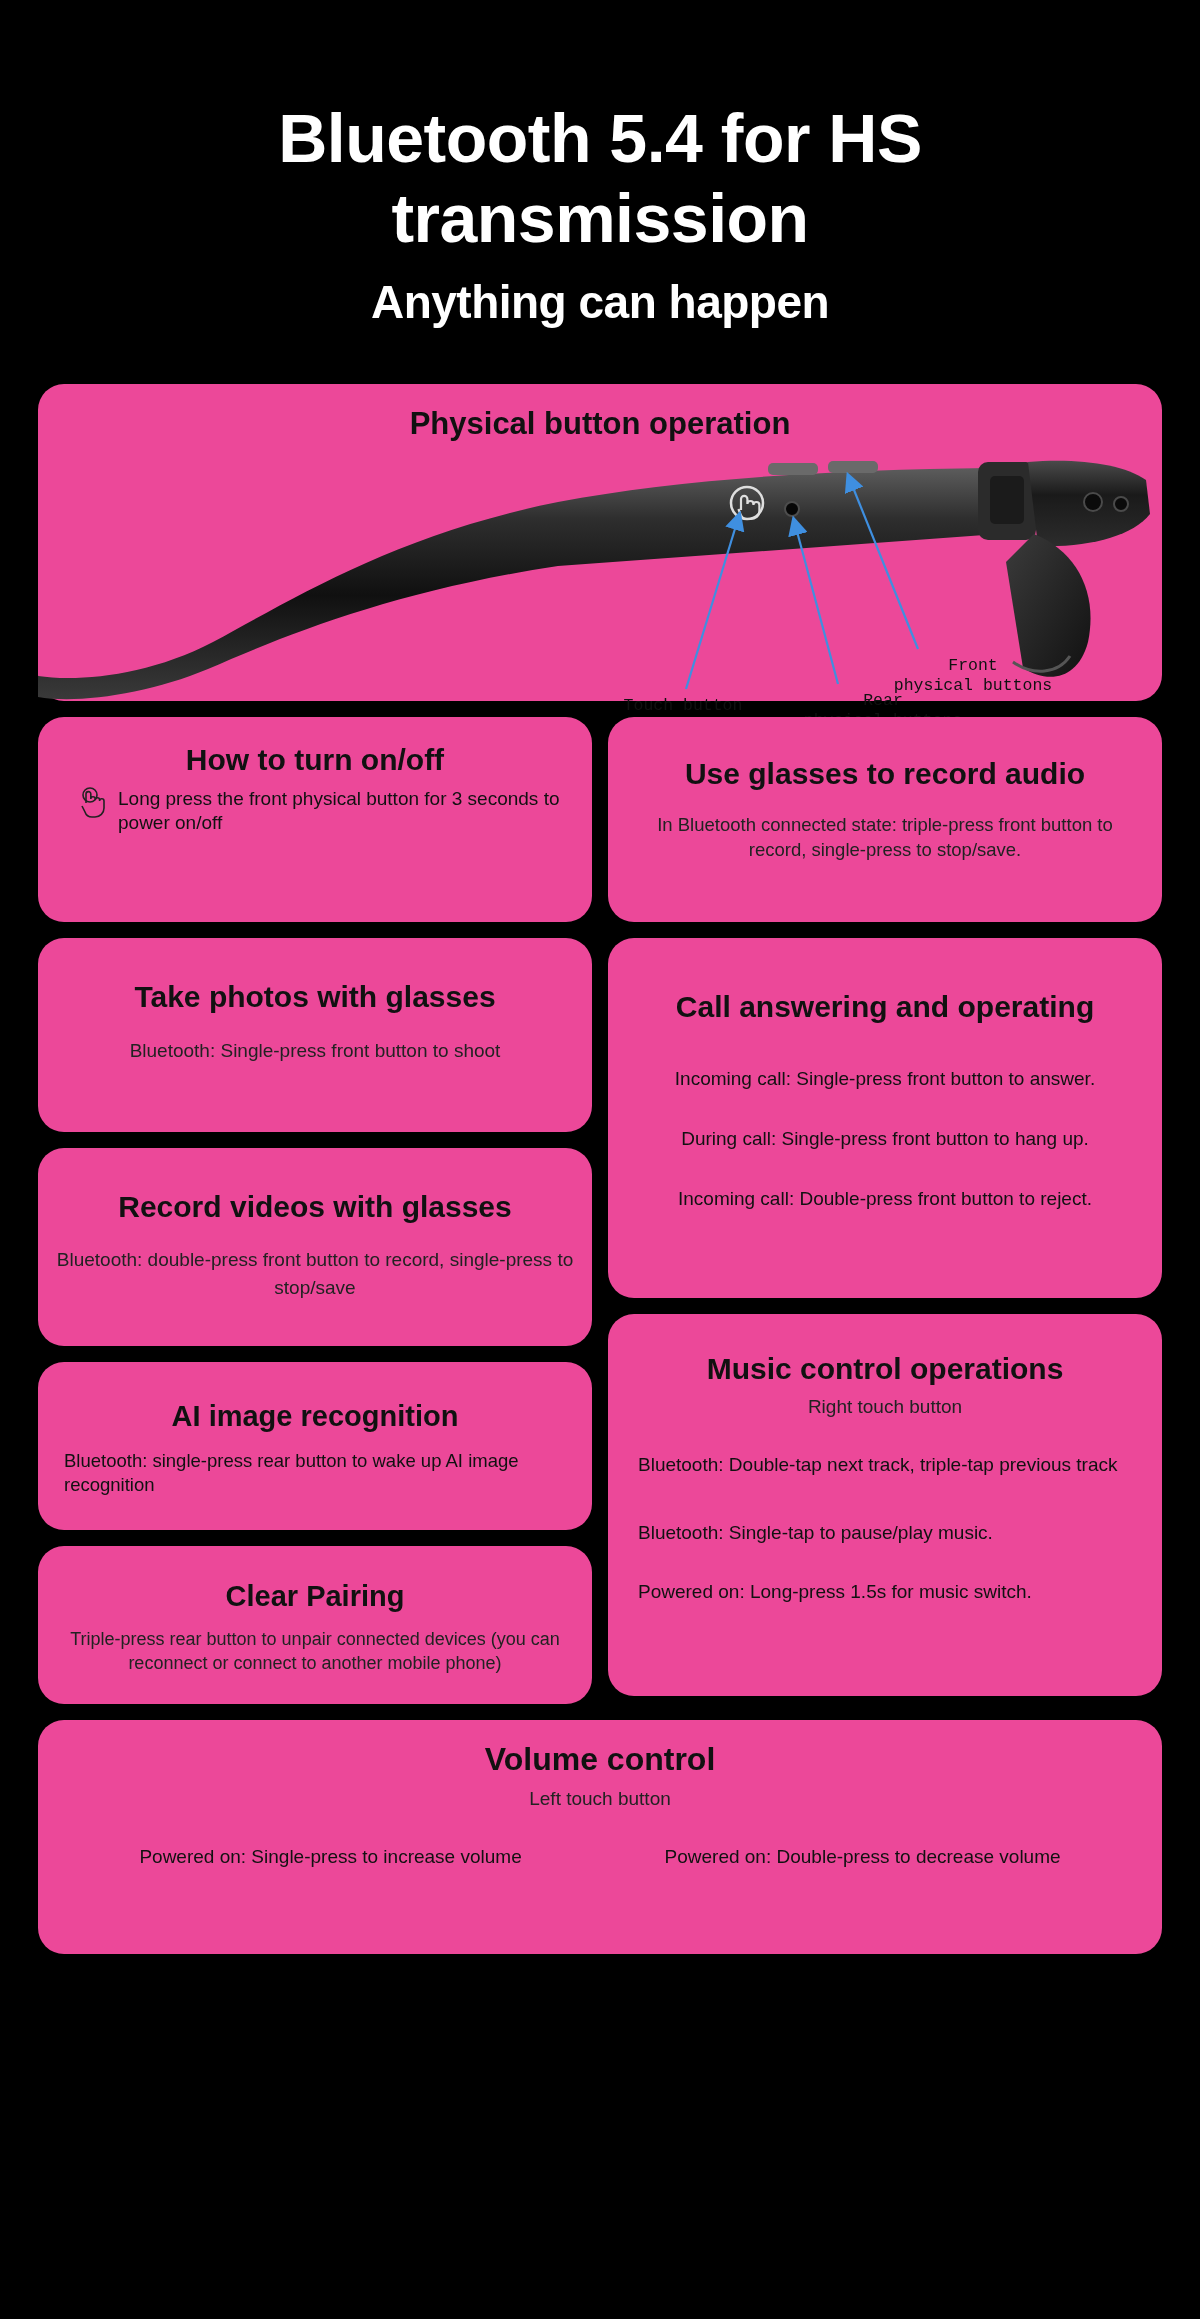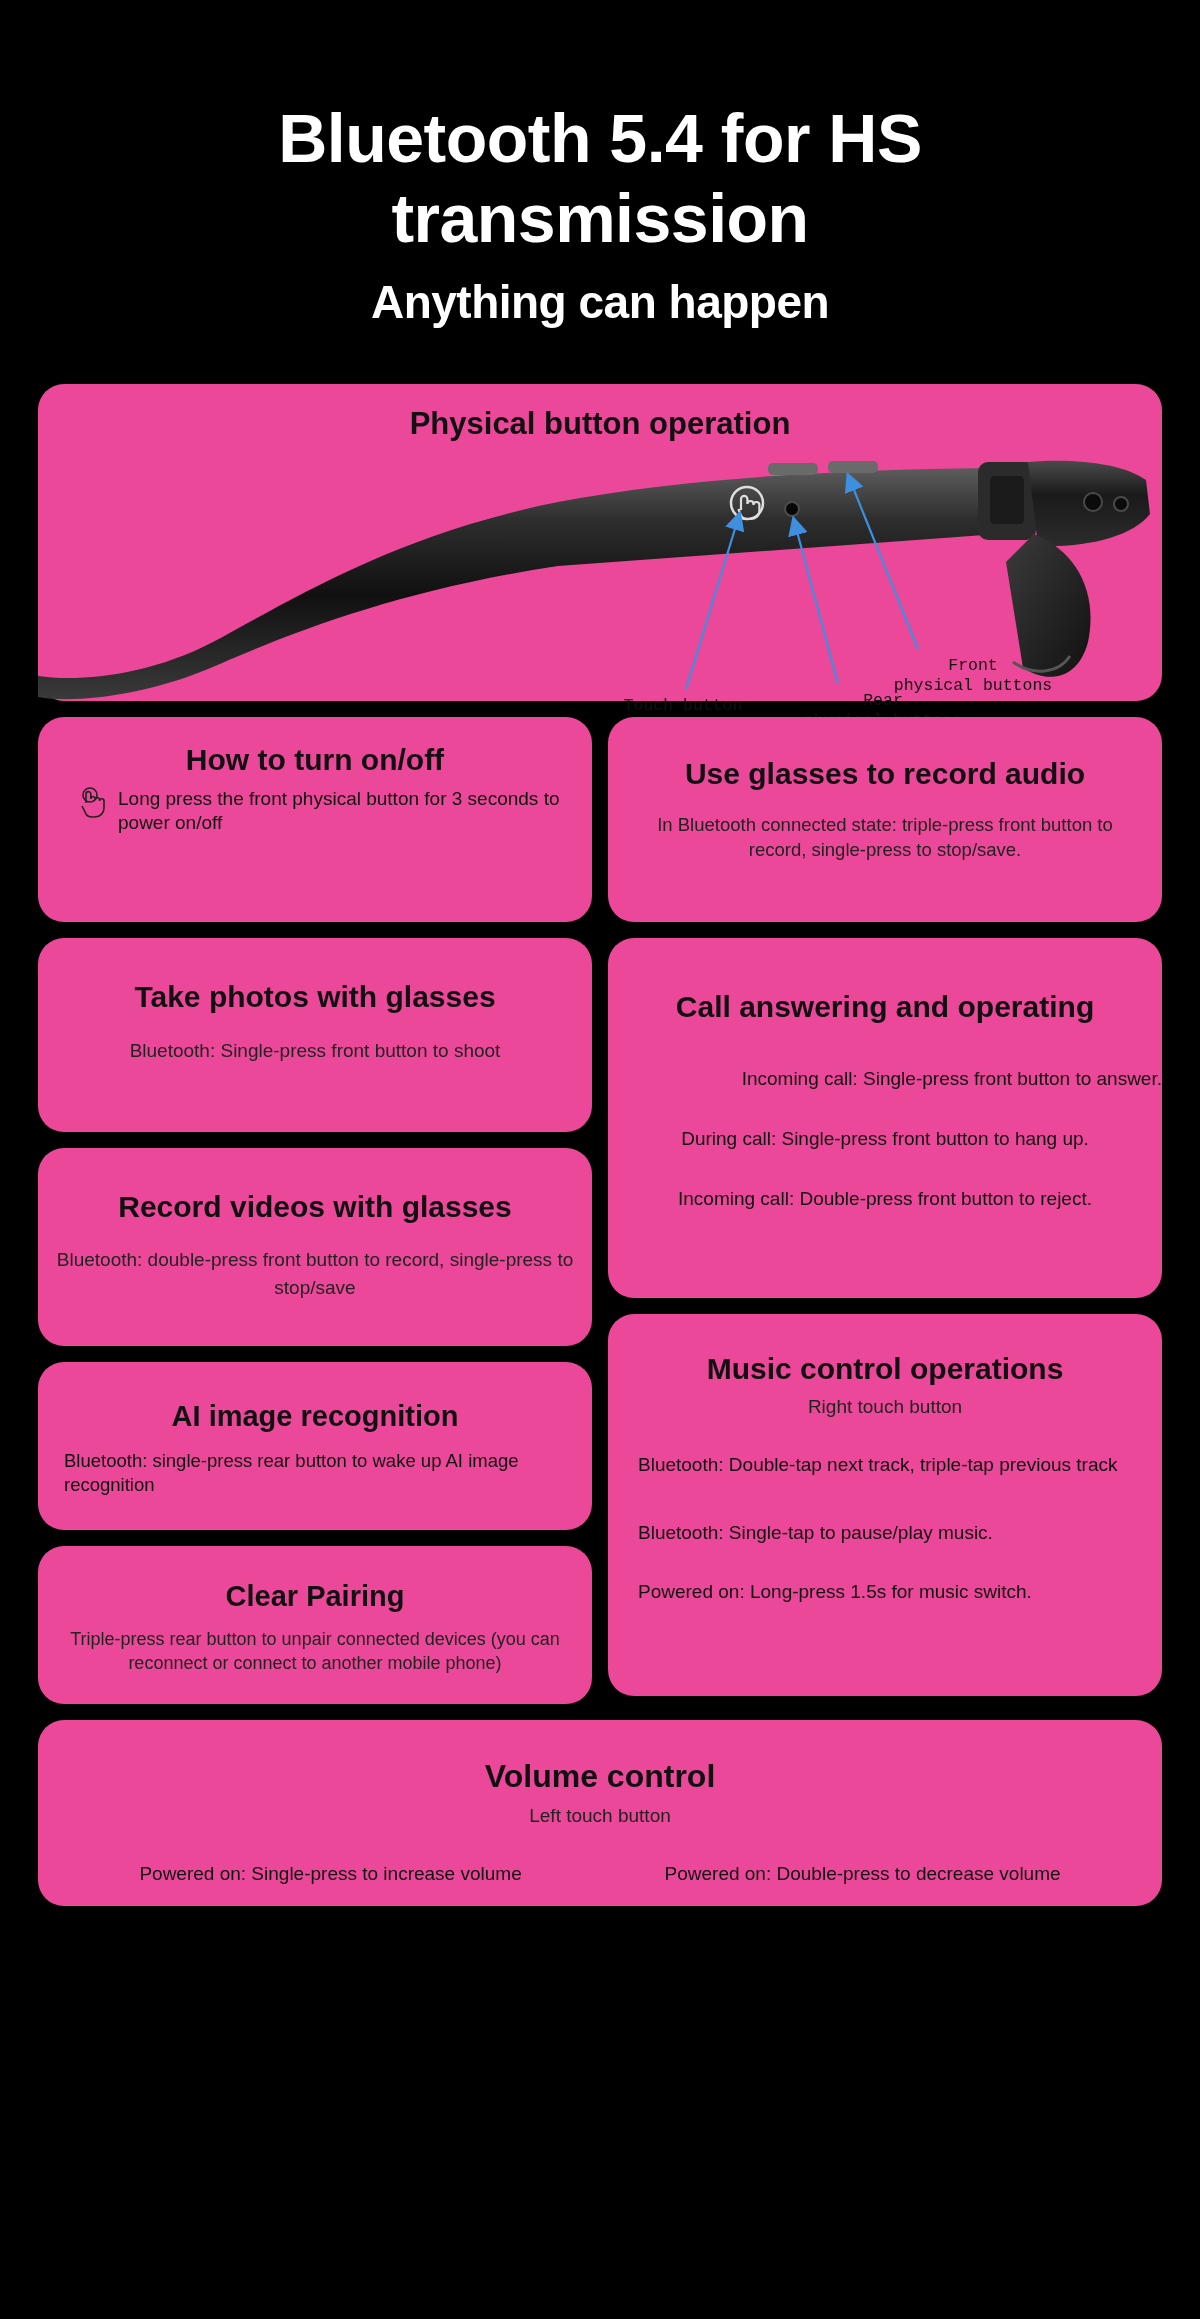--- a/index.html
+++ b/index.html
@@ -117,36 +117,36 @@
   .c-pair .card-title { font-size: 29px; }
   .c-pair .card-sub { font-size: 18px; margin-top: 14px; line-height: 1.34; padding: 0 18px; }
 
   .c-audio { height: 205px; padding-top: 40px; }
   .c-audio .card-title { font-size: 30px; }
   .c-audio .card-sub { font-size: 18.5px; margin-top: 22px; line-height: 1.35; padding: 0 22px; }
 
   .c-call { height: 360px; padding-top: 52px; }
   .c-call .card-title { font-size: 30px; }
   .c-call .call-line { font-size: 19px; text-align: center; color: #111; }
-  .c-call .call-line.l1 { margin-top: 44px; text-align: right; }
+  .c-call .call-line.l1 { margin-top: 44px; }
   .c-call .call-line.l2 { margin-top: 38px; }
   .c-call .call-line.l3 { margin-top: 38px; }
 
   .c-music { height: 382px; padding-top: 38px; }
   .c-music .card-title { font-size: 30px; }
   .c-music .card-sub { font-size: 19px; margin-top: 10px; }
   .c-music .m-line { font-size: 19px; color: #111; padding: 0 30px; line-height: 1.35; }
   .c-music .m-line.m1 { margin-top: 42px; }
   .c-music .m-line.m2 { margin-top: 34px; }
   .c-music .m-line.m3 { margin-top: 34px; }
 
   .c-volume {
     margin-top: 16px;
-    height: 186px;
-    padding-top: 38px;
+    height: 234px;
+    padding-top: 21px;
   }
   .c-volume .card-title { font-size: 32px; }
   .c-volume .card-sub { font-size: 19px; margin-top: 10px; }
   .vol-row {
     margin-top: 36px;
     display: flex;
     justify-content: space-around;
     padding: 0 30px;
   }
   .vol-row div { font-size: 19px; color: #111; }

